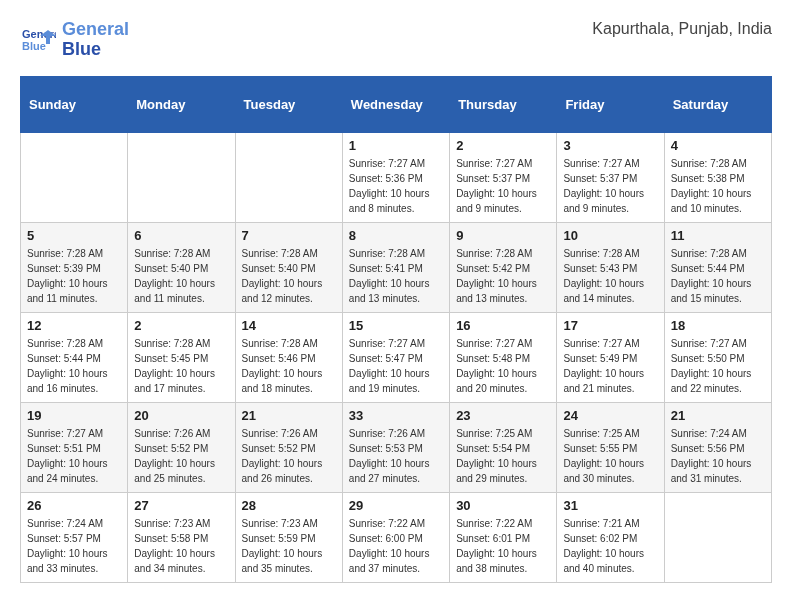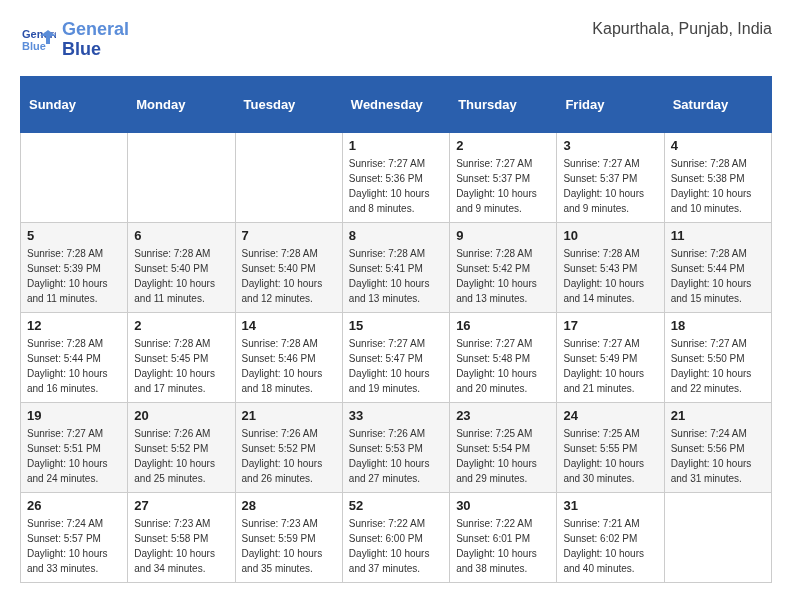--- a/index.html
+++ b/index.html
@@ -323,21 +323,21 @@
 and 34 minutes.</div>
         </td>
         <td>
           <div class="day-num">28</div>
           <div class="day-info" style="white-space: pre-line;">Sunrise: 7:23 AM
 Sunset: 5:59 PM
 Daylight: 10 hours
 and 35 minutes.</div>
         </td>
         <td>
-          <div class="day-num">52</div>
+          <div class="day-num">29</div>
           <div class="day-info" style="white-space: pre-line;">Sunrise: 7:22 AM
 Sunset: 6:00 PM
 Daylight: 10 hours
 and 37 minutes.</div>
         </td>
         <td>
           <div class="day-num">30</div>
           <div class="day-info" style="white-space: pre-line;">Sunrise: 7:22 AM
 Sunset: 6:01 PM
 Daylight: 10 hours

